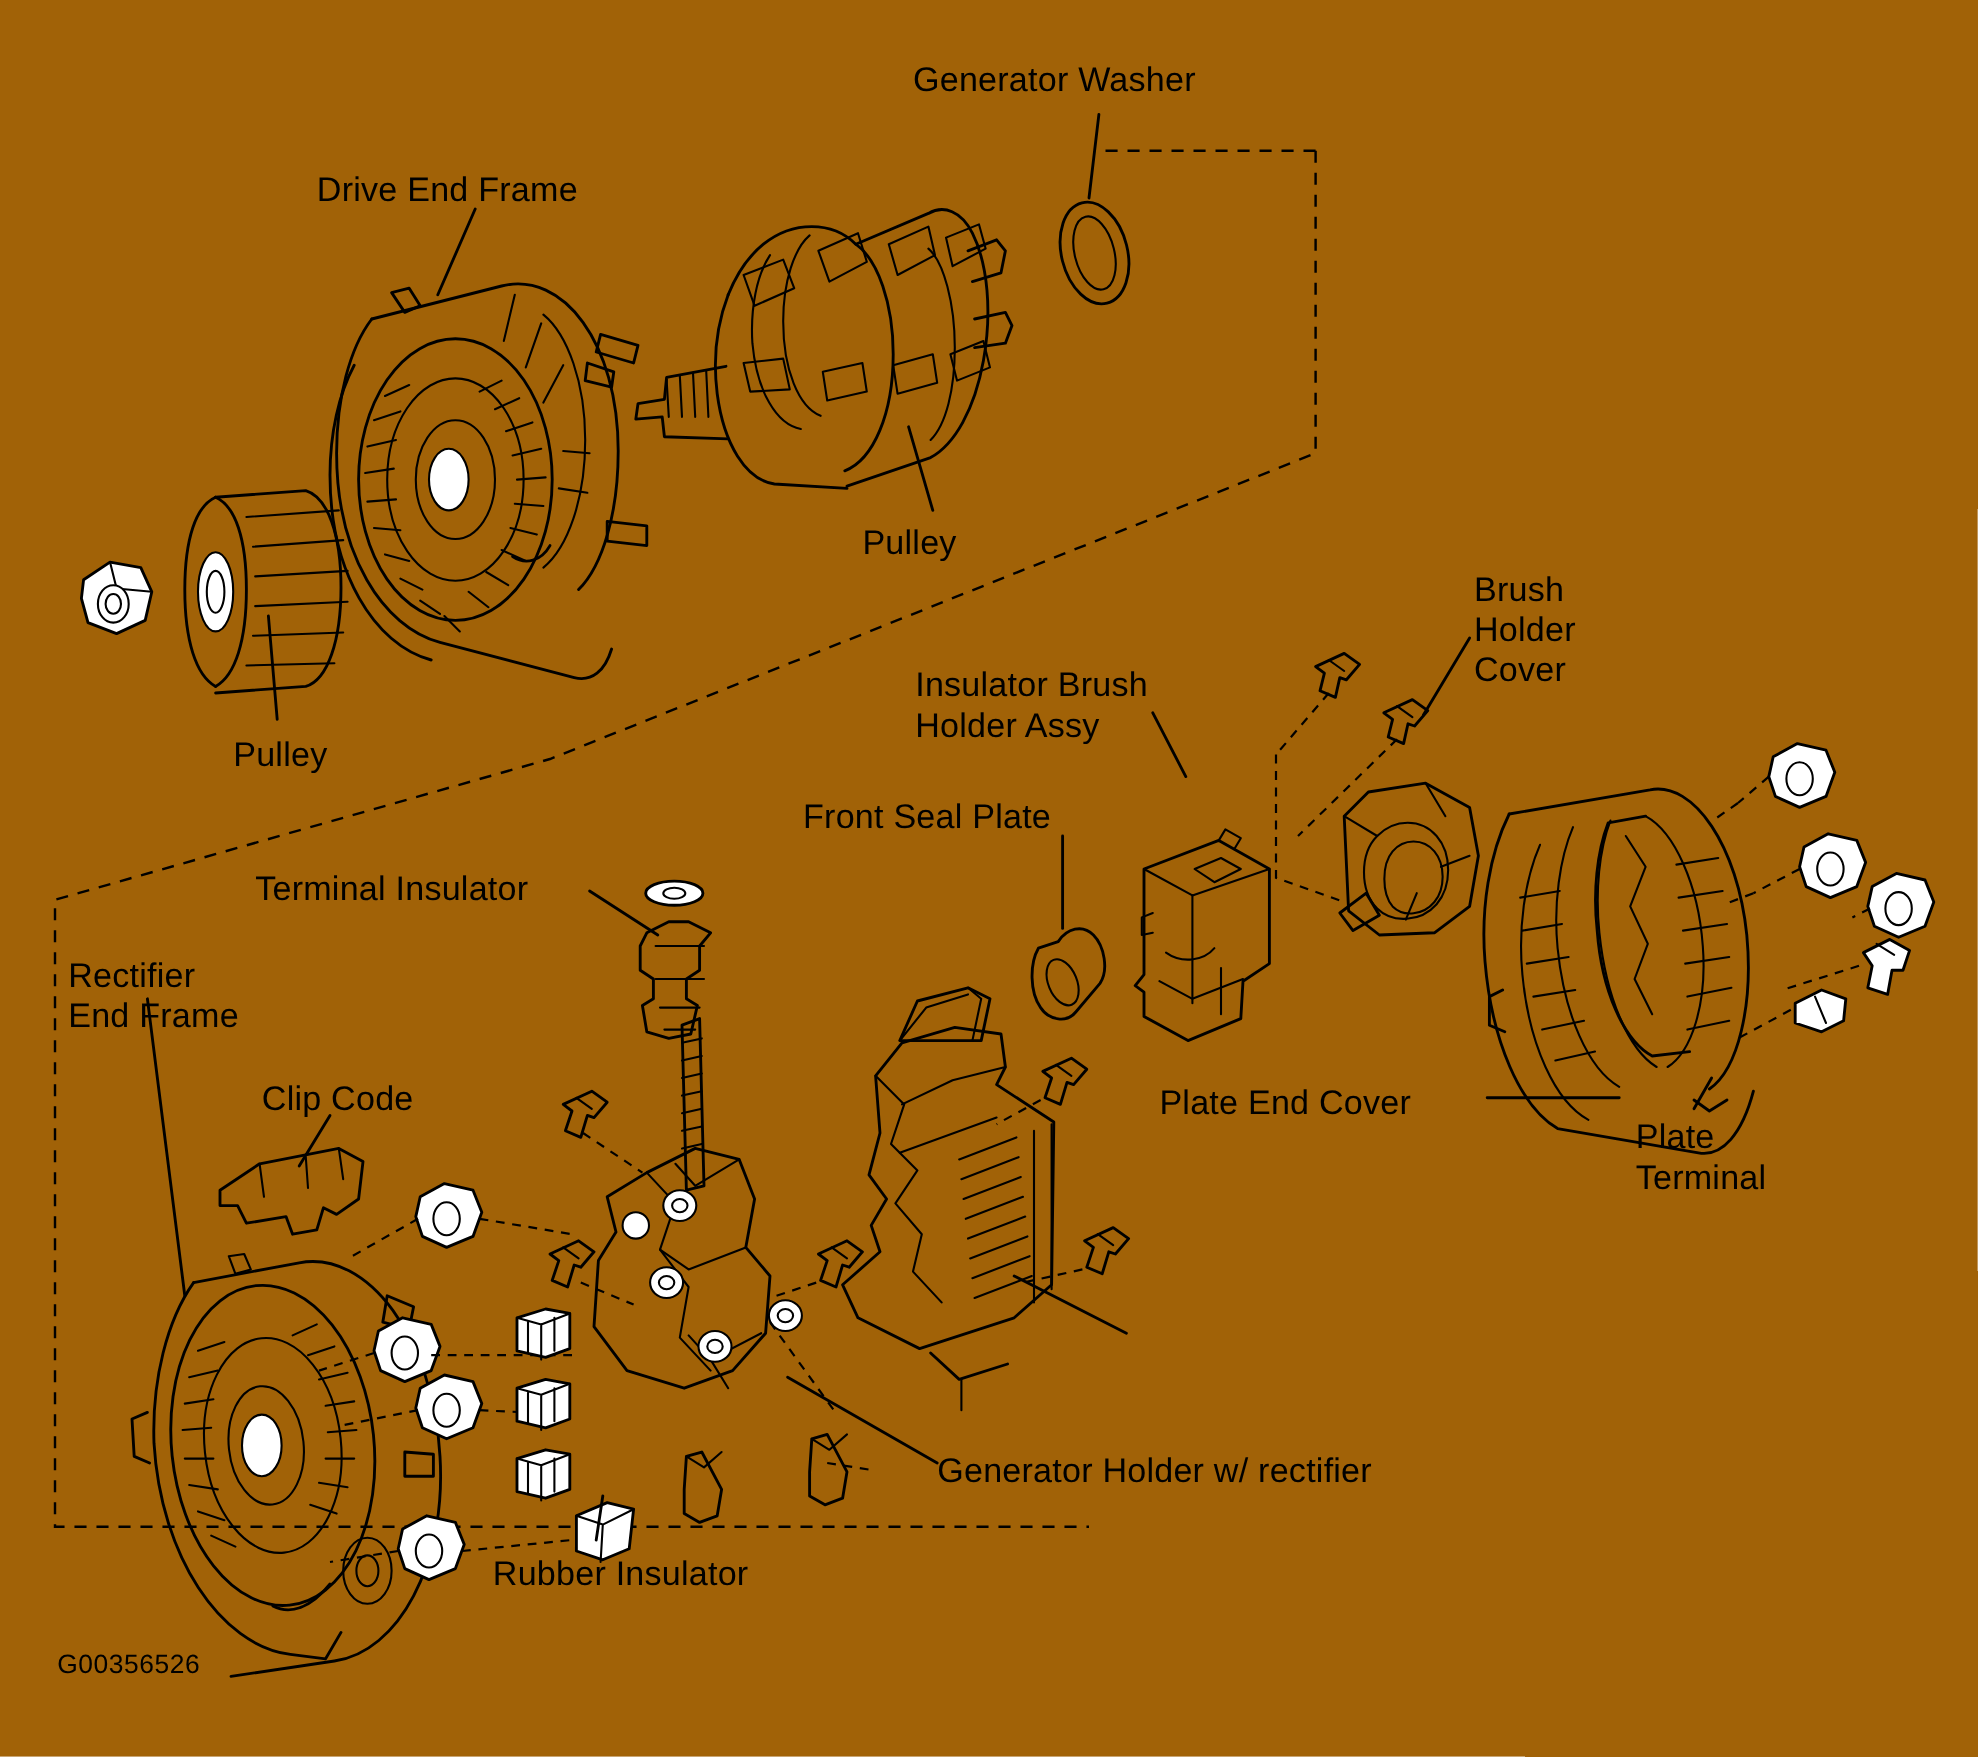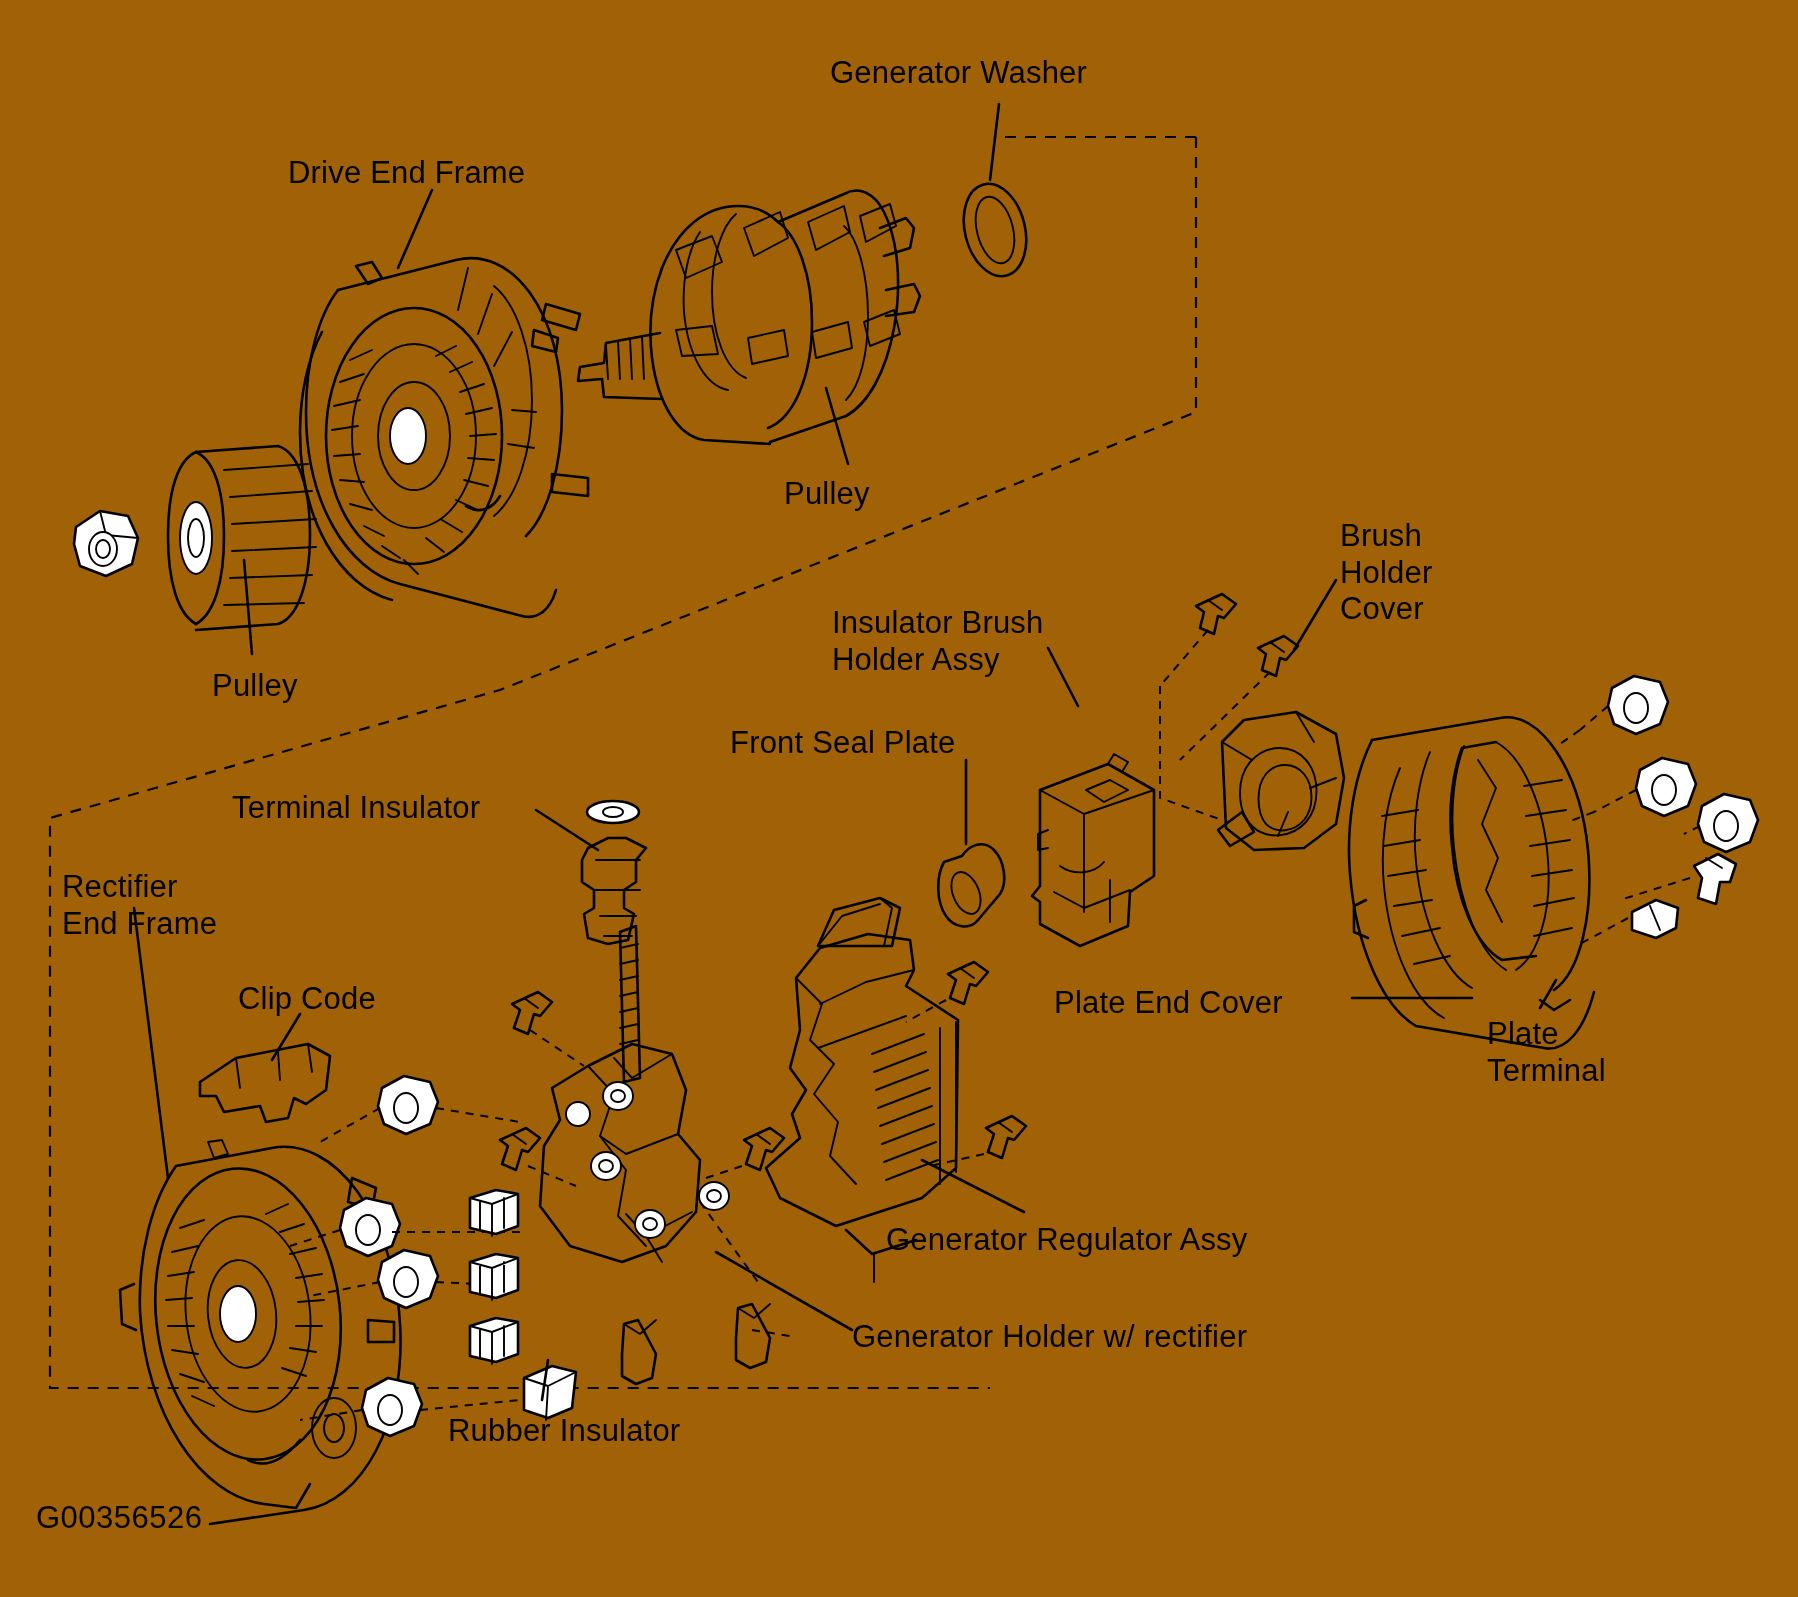--- a/index.html
+++ b/index.html
@@ -29,23 +29,23 @@
     position: absolute;
     font-family: "Liberation Sans", sans-serif;
     font-size: 31px;
     line-height: 1.18;
     color: #000;
     white-space: pre;
     letter-spacing: 0.2px;
   }
   .code {
     position: absolute;
-    left: 36px;
+    left: 52px;
     top: 1500px;
-    font-size: 31px;
+    font-size: 24px;
     font-family: "Liberation Sans", sans-serif;
     letter-spacing: 0.5px;
   }
   svg .ln {
     fill: none;
     stroke: #000;
     stroke-width: 2.6;
     stroke-linecap: round;
     stroke-linejoin: round;
   }
@@ -421,19 +421,18 @@
   <div class="lbl" style="left:832px; top:605px;">Insulator Brush
 Holder Assy</div>
   <div class="lbl" style="left:730px; top:725px;">Front Seal Plate</div>
   <div class="lbl" style="left:232px; top:790px;">Terminal Insulator</div>
   <div class="lbl" style="left:62px; top:869px;">Rectifier
 End Frame</div>
   <div class="lbl" style="left:238px; top:981px;">Clip Code</div>
   <div class="lbl" style="left:1054px; top:985px;">Plate End Cover</div>
   <div class="lbl" style="left:1487px; top:1016px;">Plate
 Terminal</div>
-  <div class="lbl" style="left:886px; top:1222px;">Generator Regulator Assy</div>
   <div class="lbl" style="left:852px; top:1319px;">Generator Holder w/ rectifier</div>
   <div class="lbl" style="left:448px; top:1413px;">Rubber Insulator</div>
 
   <div class="code">G00356526</div>
 
 </div>
 
 </body></html>

